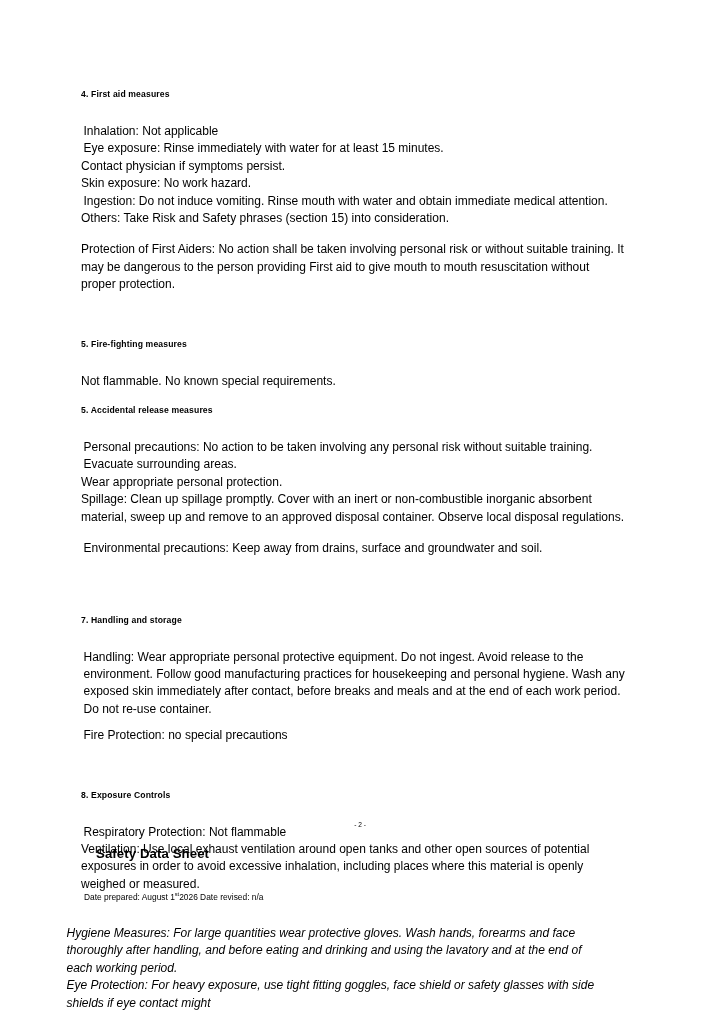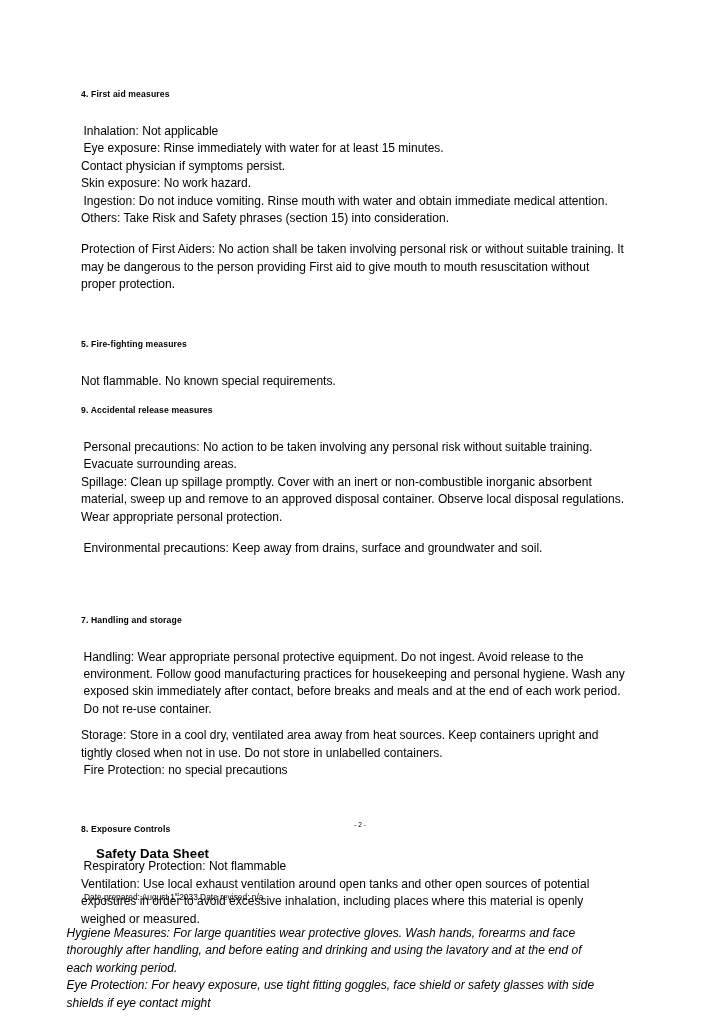--- a/index.html
+++ b/index.html
@@ -125,51 +125,50 @@
     <div class="para">Protection of First Aiders: No action shall be taken involving personal risk or without suitable training. It may be dangerous to the person providing First aid to give mouth to mouth resuscitation without proper protection.</div>
 
     <div class="sp-xl"></div>
 
     <div class="section-heading">5. Fire-fighting measures</div>
     <div class="sp-m"></div>
     <div class="para">Not flammable. No known special requirements.</div>
 
     <div class="sp-s"></div>
 
-    <div class="section-heading">9. Accidental release measures</div>
+    <div class="section-heading">5. Accidental release measures</div>
     <div class="sp-m"></div>
     <div class="para indent">Personal precautions: No action to be taken involving any personal risk without suitable training. Evacuate surrounding areas.</div>
+    <div class="para">Wear appropriate personal protection.</div>
     <div class="para">Spillage: Clean up spillage promptly. Cover with an inert or non-combustible inorganic absorbent material, sweep up and remove to an approved disposal container. Observe local disposal regulations.</div>
-    <div class="para">Wear appropriate personal protection.</div>
     <div class="sp-s"></div>
     <div class="para indent">Environmental precautions: Keep away from drains, surface and groundwater and soil.</div>
 
     <div class="sp-xl"></div>
     <div style="height:12px"></div>
 
     <div class="section-heading">7. Handling and storage</div>
     <div class="sp-m"></div>
     <div class="para indent">Handling: Wear appropriate personal protective equipment. Do not ingest. Avoid release to the environment. Follow good manufacturing practices for housekeeping and personal hygiene. Wash any exposed skin immediately after contact, before breaks and meals and at the end of each work period. Do not re-use container.</div>
     <div class="sp-xs"></div>
-    <div class="para">Storage: Store in a cool dry, ventilated area away from heat sources. Keep containers upright and tightly closed when not in use. Do not store in unlabelled containers.</div>
     <div class="para indent">Fire Protection: no special precautions</div>
 
     <div class="sp-xl"></div>
 
     <div class="section-heading">8. Exposure Controls</div>
     <div class="sp-m"></div>
     <div class="para indent">Respiratory Protection: Not flammable</div>
     <div class="para">Ventilation: Use local exhaust ventilation around open tanks and other open sources of potential exposures in order to avoid excessive inhalation, including places where this material is openly weighed or measured.</div>
 
   </div>
 
   <div class="page-marker">- 2 -</div>
 
   <div class="doc-title">Safety Data Sheet</div>
 
-  <div class="date-line"><span>Date prepared: August 1</span><sup>st</sup><span>2033 Date revised: n/a</span></div>
+  <div class="date-line"><span>Date prepared: August 1</span><sup>st</sup><span>2026 Date revised: n/a</span></div>
 
   <div class="lower-block">
     <div class="para indent">Hygiene Measures: For large quantities wear protective gloves. Wash hands, forearms and face thoroughly after handling, and before eating and drinking and using the lavatory and at the end of each working period.</div>
     <div class="para indent">Eye Protection: For heavy exposure, use tight fitting goggles, face shield or safety glasses with side shields if eye contact might</div>
   </div>
 
 </div>
 
 </body></html>

